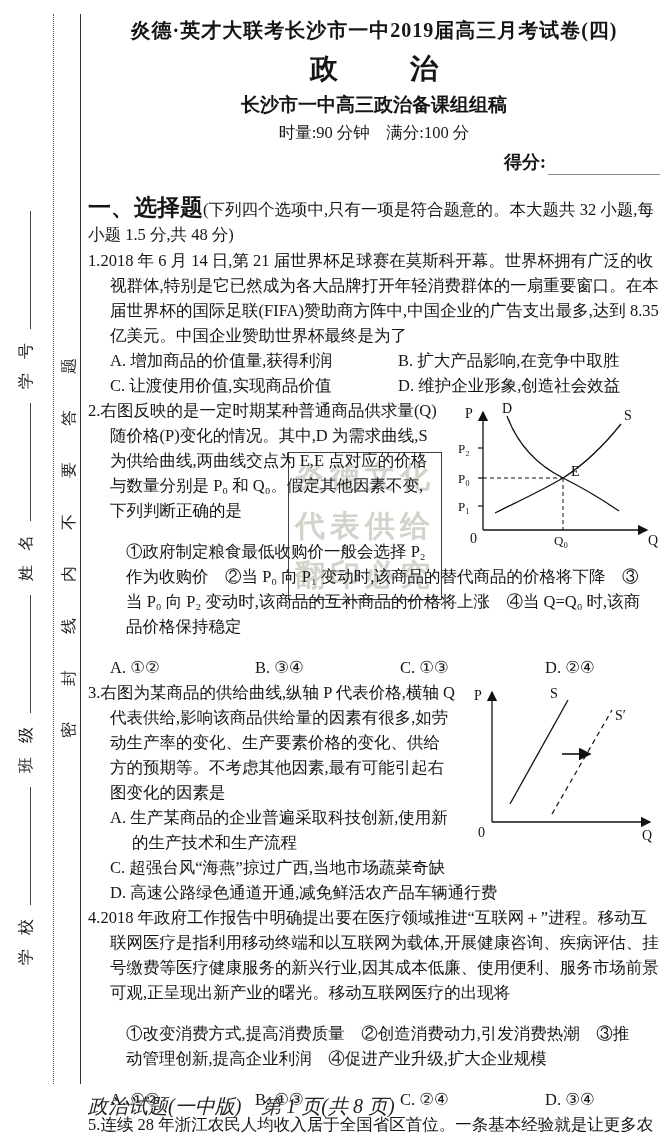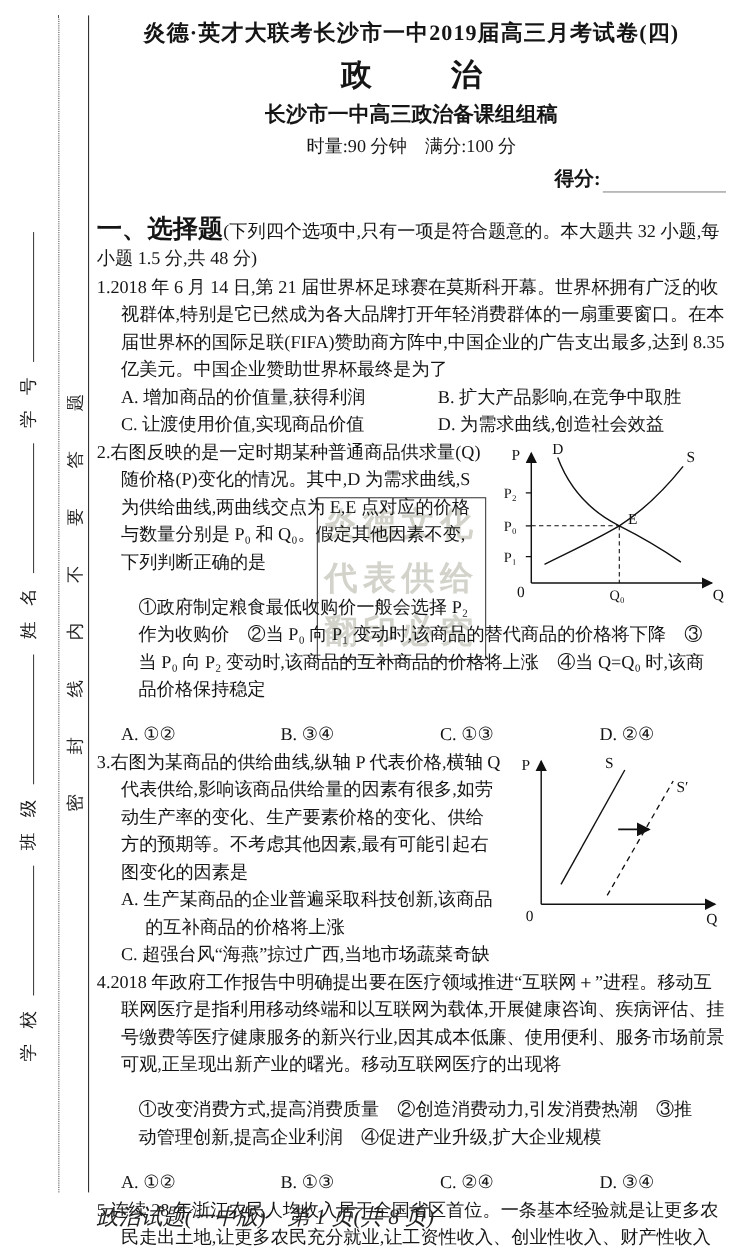--- a/index.html
+++ b/index.html
@@ -133,21 +133,21 @@
     <p class="section-heading"><b>一、选择题</b><span>(下列四个选项中,只有一项是符合题意的。本大题共 32 小题,每小题 1.5 分,共 48 分)</span></p>
 
     <div class="q">
       <p class="stem"><span>1.</span><span>2018 年 6 月 14 日,第 21 届世界杯足球赛在莫斯科开幕。世界杯拥有广泛的收视群体,特别是它已然成为各大品牌打开年轻消费群体的一扇重要窗口。在本届世界杯的国际足联(FIFA)赞助商方阵中,中国企业的广告支出最多,达到 8.35 亿美元。中国企业赞助世界杯最终是为了</span></p>
       <div class="opts opts2">
         <span class="opt">A. 增加商品的价值量,获得利润</span>
         <span class="opt">B. 扩大产品影响,在竞争中取胜</span>
       </div>
       <div class="opts opts2">
         <span class="opt">C. 让渡使用价值,实现商品价值</span>
-        <span class="opt">D. 为需求曲线,创造社会效益</span>
+        <span class="opt">D. 维护企业形象,创造社会效益</span>
       </div>
     </div>
 
     <div class="q">
       <div class="fig">
         <svg width="215" height="158" viewBox="0 0 215 158">
           <defs>
             <marker id="ah1" markerWidth="9" markerHeight="8" refX="7" refY="4" orient="auto">
               <path d="M0,0 L8,4 L0,8 Z" fill="#111"></path>
             </marker>
@@ -204,22 +204,23 @@
           <line x1="100" y1="72" x2="128" y2="72" stroke="#111" stroke-width="1.6" marker-end="url(#ah2)"></line>
           <text x="12" y="18">P</text>
           <text x="180" y="158">Q</text>
           <text x="16" y="155">0</text>
           <text x="88" y="16">S</text>
           <text x="153" y="38">S′</text>
         </svg>
       </div>
       <p class="stem"><span>3.</span><span>右图为某商品的供给曲线,纵轴 P 代表价格,横轴 Q 代表供给,影响该商品供给量的因素有很多,如劳动生产率的变化、生产要素价格的变化、供给方的预期等。不考虑其他因素,最有可能引起右图变化的因素是</span></p>
       <div class="optlist">
-        <div class="optline">A. 生产某商品的企业普遍采取科技创新,该商品的互补商品的价格将上涨</div>
+        <div class="optline">A. 生产某商品的企业普遍采取科技创新,使用新的生产技术和生产流程</div>
         <div class="optline">C. 超强台风“海燕”掠过广西,当地市场蔬菜奇缺</div>
+        <div class="optline">D. 高速公路绿色通道开通,减免鲜活农产品车辆通行费</div>
       </div>
     </div>
 
     <div class="q">
       <p class="stem"><span>4.</span><span>2018 年政府工作报告中明确提出要在医疗领域推进“互联网＋”进程。移动互联网医疗是指利用移动终端和以互联网为载体,开展健康咨询、疾病评估、挂号缴费等医疗健康服务的新兴行业,因其成本低廉、使用便利、服务市场前景可观,正呈现出新产业的曙光。移动互联网医疗的出现将</span></p>
       <p class="items">①改变消费方式,提高消费质量　②创造消费动力,引发消费热潮　③推动管理创新,提高企业利润　④促进产业升级,扩大企业规模</p>
       <div class="opts opts4">
         <span class="opt">A. ①②</span>
         <span class="opt">B. ①③</span>
         <span class="opt">C. ②④</span>

